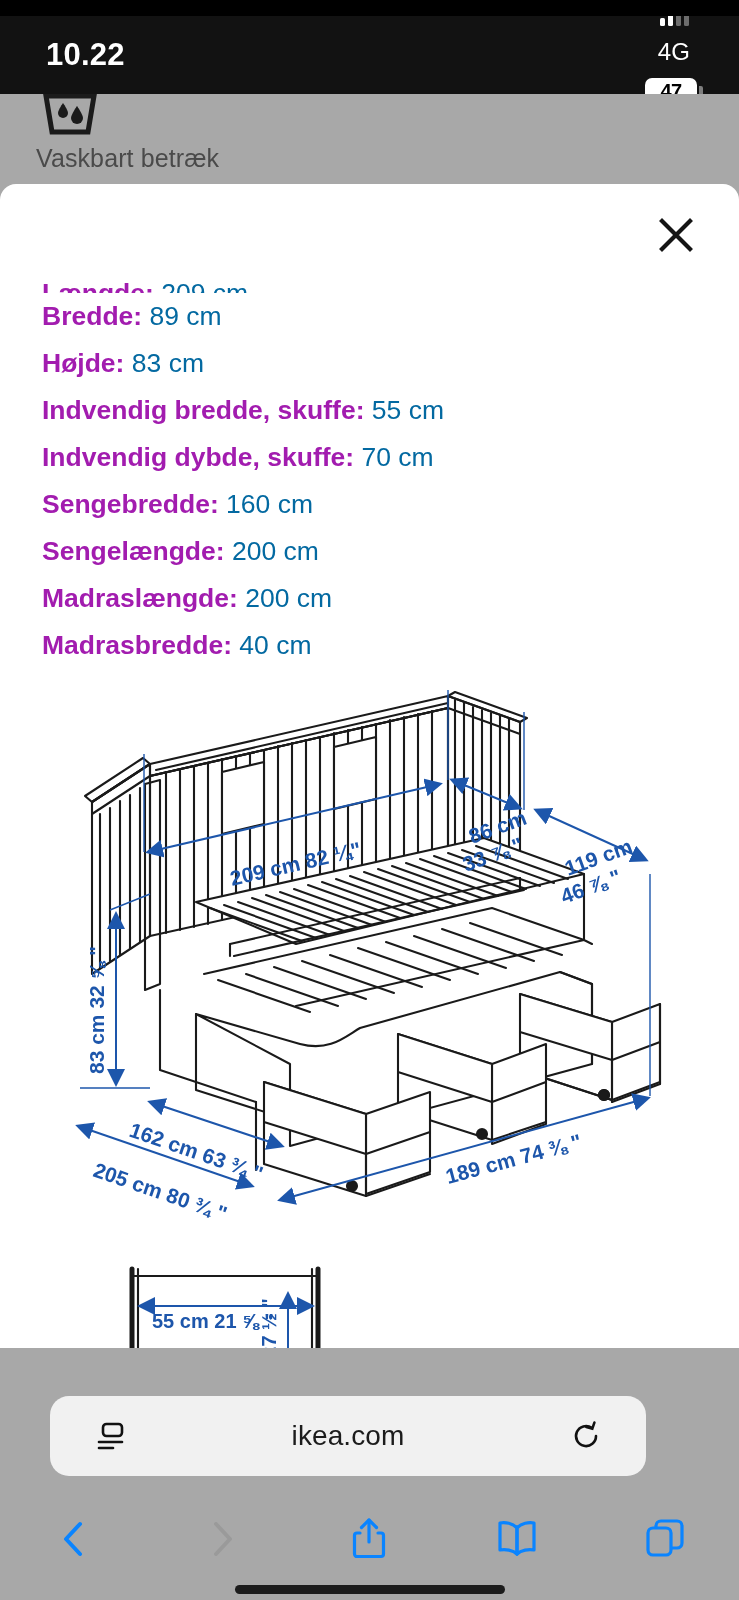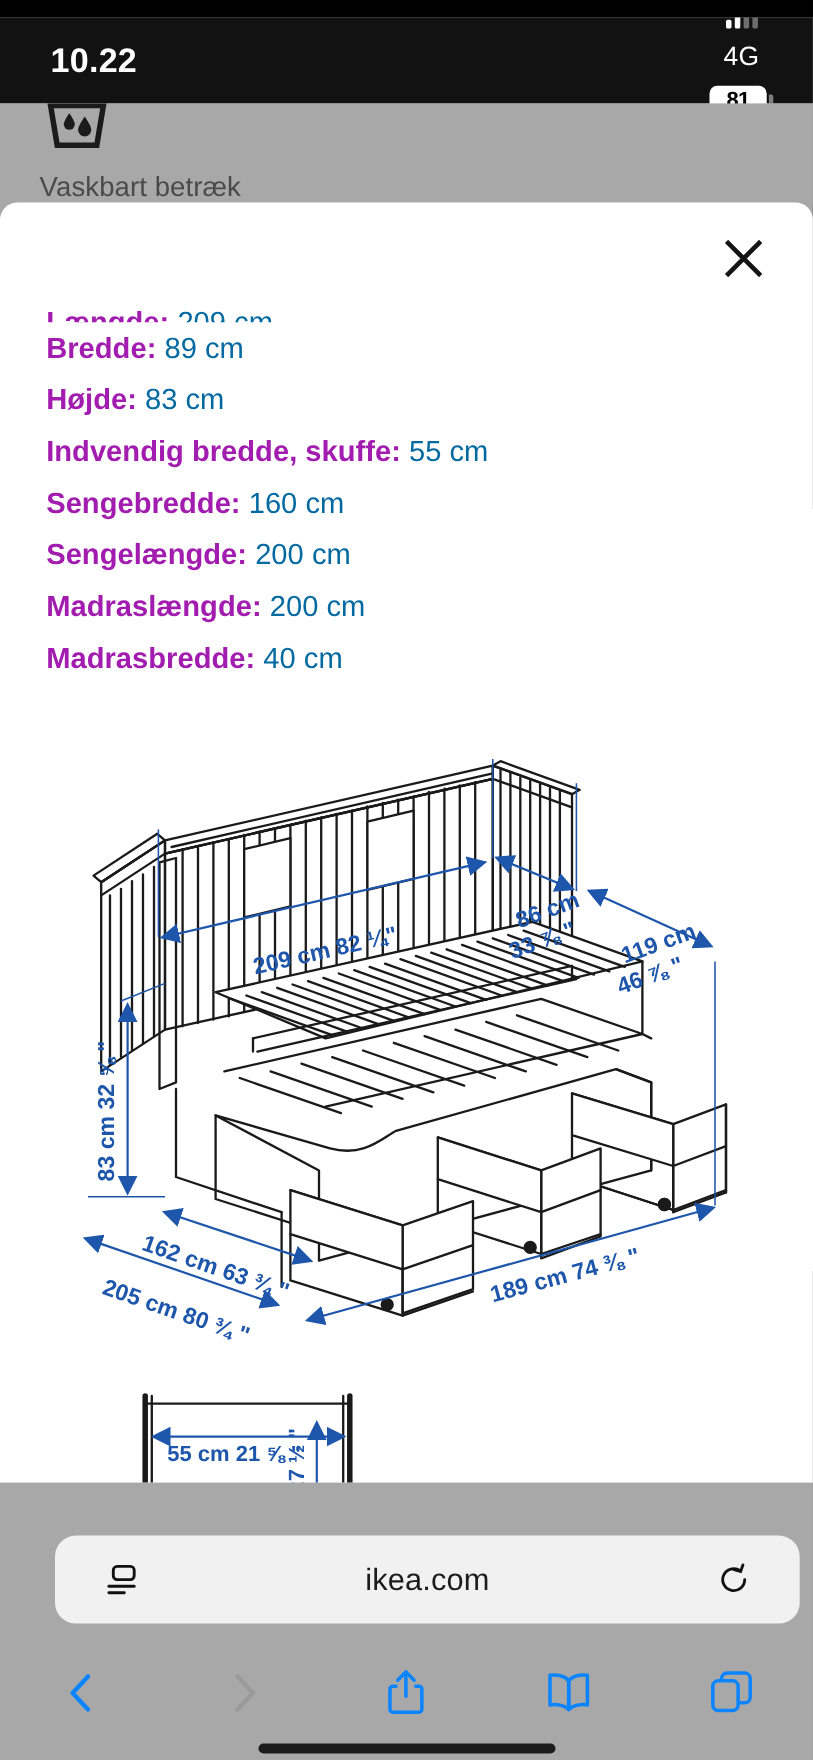--- a/index.html
+++ b/index.html
@@ -38,21 +38,21 @@
     width:4px; height:10px; background:#7e7e7e; border-radius:0 2px 2px 0; margin-left:2px;
   }
 
   
   .page-behind{
     position:absolute; left:0; top:78px; width:739px; height:92px; background:#a8a8a8;
     overflow:hidden;
   }
   .wash-icon{ position:absolute; left:42px; top:-8px; }
   .behind-label{
-    position:absolute; left:36px; top:62px;
+    position:absolute; left:36px; top:50px;
     font-size:25px; color:#4a4a4a; letter-spacing:0.1px;
   }
 
   
   .sheet{
     position:absolute; left:0; top:168px; width:739px; height:1164px;
     background:#ffffff; border-radius:16px 16px 0 0; overflow:hidden;
   }
   .close-btn{
     position:absolute; right:40px; top:196px; width:46px; height:46px;
@@ -76,21 +76,21 @@
   
   .drawing-wrap{ position:absolute; left:0; top:0; width:739px; height:1164px; pointer-events:none; }
   .drawing-wrap svg{ display:block; }
 
   
   .safari{
     position:absolute; left:0; top:1332px; width:739px; height:268px;
     background:#a8a8a8;
   }
   .urlbar{
-    position:absolute; left:50px; top:48px; width:677px; height:80px;
+    position:absolute; left:50px; top:48px; width:596px; height:80px;
     background:#f1f1f1; border-radius:19px;
     display:flex; align-items:center; padding:0 40px;
   }
   .url-text{
     flex:1; text-align:center; font-size:28px; color:#1c1c1c; letter-spacing:0.1px;
   }
   .reader-ic, .reload-ic{ width:40px; height:40px; display:flex; align-items:center; justify-content:center; cursor:pointer; }
   .navrow{
     position:absolute; left:0; top:148px; width:739px; height:86px;
     display:flex; align-items:center;
@@ -114,21 +114,21 @@
     <div class="status-right">
       <div class="bars">
         <i class="on"></i>
           <i class="on"></i>
           <i></i>
           <i></i>
       </div>
       <div class="net">4G</div>
       <div class="battery">
         <div class="shell">
-            <span class="pct">81</span>
+            <span class="pct">47</span>
           </div>
         <div class="nub"></div>
       </div>
     </div>
   </div>
 
   <div class="page-behind">
     <div class="wash-icon">
       <svg width="56" height="52" viewBox="0 0 56 52">
         <path d="M4 10 L52 10 L46 46 L10 46 Z" fill="none" stroke="#1b1b1b" stroke-width="5"></path>
@@ -150,20 +150,24 @@
         <span class="k">Bredde:</span>
         <span class="v">89 cm</span>
       </div>
       <div class="spec-row">
         <span class="k">Højde:</span>
         <span class="v">83 cm</span>
       </div>
       <div class="spec-row">
         <span class="k">Indvendig bredde, skuffe:</span>
         <span class="v">55 cm</span>
+      </div>
+      <div class="spec-row">
+        <span class="k">Indvendig dybde, skuffe:</span>
+        <span class="v">70 cm</span>
       </div>
       <div class="spec-row">
         <span class="k">Sengebredde:</span>
         <span class="v">160 cm</span>
       </div>
       <div class="spec-row">
         <span class="k">Sengelængde:</span>
         <span class="v">200 cm</span>
       </div>
       <div class="spec-row">

